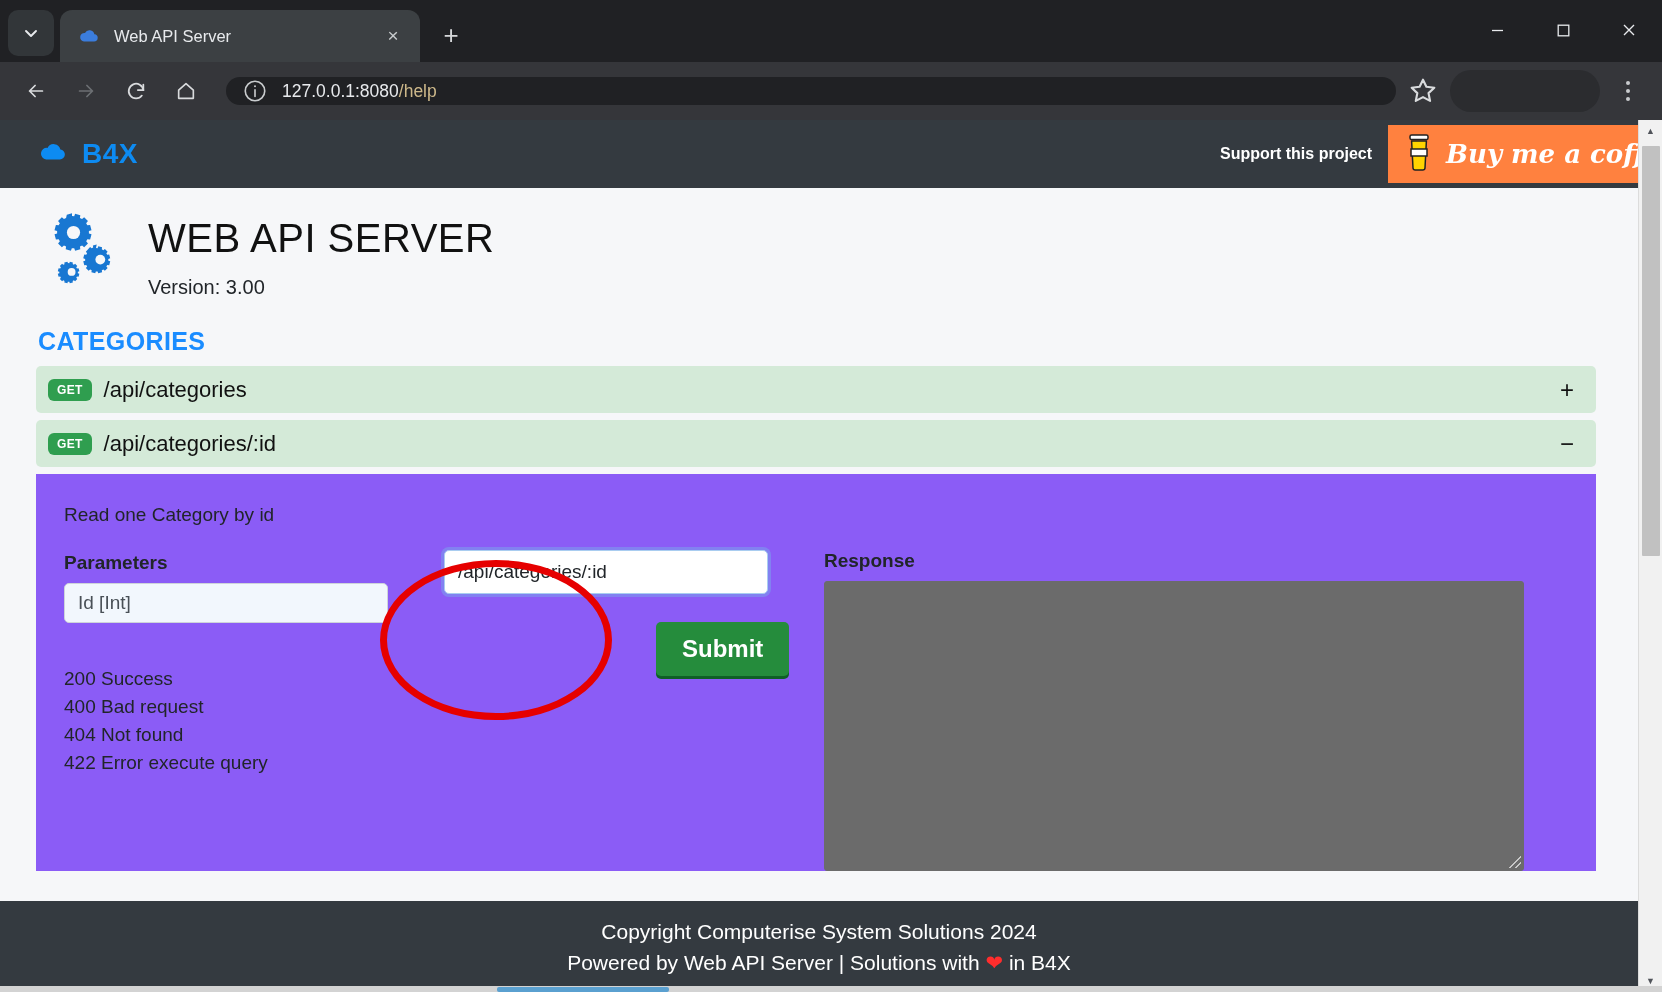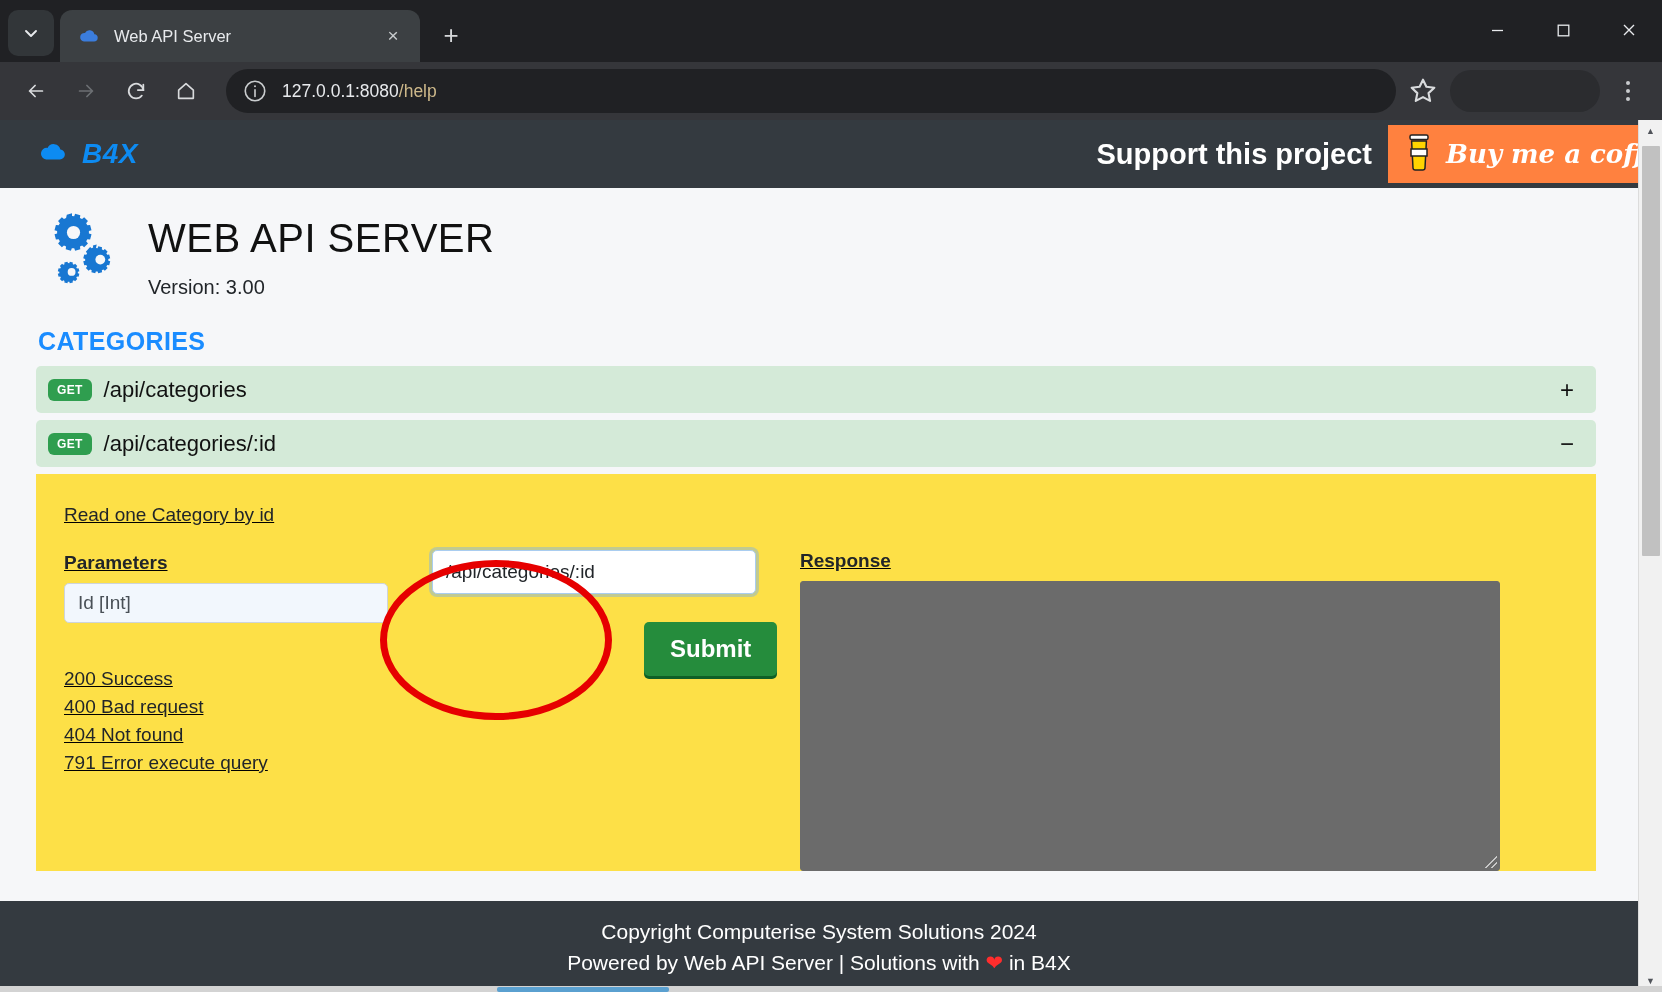--- a/index.html
+++ b/index.html
@@ -65,21 +65,21 @@
     display: flex; align-items: center; padding: 0 14px;
     flex: 0 0 auto; position: relative;
   }
   .navbtn {
     width: 44px; height: 44px; border-radius: 50%; margin-right: 6px;
     display: flex; align-items: center; justify-content: center;
     color: #d9dbdd; cursor: pointer; flex: 0 0 auto;
   }
   .navbtn.disabled { color: #6c6f73; }
   .omnibox {
-    flex: 1 1 auto; height: 44px; background: #202124;
+    flex: 1 1 auto; height: 28px; background: #202124;
     border-radius: 22px; display: flex; align-items: center;
     padding: 0 16px; margin-left: 12px; margin-right: 10px; cursor: text;
   }
   .info-icon { width: 26px; height: 26px; flex: 0 0 auto; margin-right: 14px; }
   .url { font-size: 17.5px; color: #9aa0a6; white-space: nowrap; }
   .url .host { color: #e8eaed; }
   .url .path { color: #cdb88a; }
   .star { width: 34px; height: 34px; flex: 0 0 auto; margin-right: 10px; cursor: pointer; }
   .profile {
     width: 150px; height: 42px; border-radius: 21px; background: #2b2c2f;
@@ -100,25 +100,25 @@
   .page {
     flex: 1 1 auto; position: relative; overflow: hidden;
     background: #f6f7f9; display: flex; flex-direction: column;
   }
 
   
   .sitenav {
     height: 68px; background: #343a40; flex: 0 0 auto;
     display: flex; align-items: center; padding: 0 0 0 38px;
   }
-  .brand { display: flex; align-items: center; gap: 14px; cursor: pointer; font-style: italic; }
+  .brand { display: flex; align-items: center; gap: 14px; cursor: pointer; }
   .brand-text { color: #0d8bf2; font-size: 28px; font-weight: bold; letter-spacing: .5px; }
   .nav-right { margin-left: auto; display: flex; align-items: center; gap: 0; }
   .support-text {
-    color: #fff; font-size: 29px; font-weight: bold; margin-right: 16px; white-space: nowrap;
+    color: #fff; font-size: 16px; font-weight: bold; margin-right: 16px; white-space: nowrap;
   }
   .bmc {
     background: #ff813f; height: 58px; width: 250px;
     display: flex; align-items: center; gap: 10px; padding: 0 14px;
     cursor: pointer; flex: 0 0 auto;
   }
   .bmc-label {
     color: #fff; font-size: 26px; font-family: "DejaVu Serif", serif;
     font-style: italic; font-weight: bold; white-space: nowrap;
   }
@@ -150,23 +150,23 @@
     border-radius: 6px; padding: 4px 9px; margin-right: 12px;
     letter-spacing: .3px; flex: 0 0 auto;
   }
   .acc-path { font-size: 22px; color: #111; }
   .acc-toggle {
     margin-left: auto; font-size: 24px; color: #111; line-height: 1;
     font-weight: 500; padding-right: 4px;
   }
 
   .acc-body {
-    background: #fde047; margin: 0 42px 0 36px;
+    background: #8b5cf6; margin: 0 42px 0 36px;
     padding: 30px 0 0 28px; min-height: 385px;
-    display: flex; gap: 0; text-decoration: underline;
+    display: flex; gap: 12px;
   }
   .desc { font-size: 19px; color: #212529; }
   .col-left { width: 368px; flex: 0 0 auto; }
   .col-mid { width: 368px; flex: 0 0 auto; position: relative; }
   .col-right { flex: 1 1 auto; }
 
   .fld-label { font-size: 19px; font-weight: bold; color: #212529; margin-bottom: 9px; }
   .param-input {
     width: 324px; height: 40px; border: 1px solid #ced4da; border-radius: 5px;
     background: #f2f7fd; color: #495057; font-size: 19px;
@@ -402,21 +402,21 @@
           <div class="col-left">
             <div class="desc">Read one Category by id</div>
             <div style="margin-top:26px">
               <div class="fld-label">Parameters</div>
               <input class="param-input" value="Id [Int]" style="">
             </div>
             <div class="status-block">
               <div class="row">200 Success</div>
               <div class="row">400 Bad request</div>
               <div class="row">404 Not found</div>
-              <div class="row">791 Error execute query</div>
+              <div class="row">422 Error execute query</div>
             </div>
           </div>
 
           <div class="col-mid">
             <div style="margin-top:46px">
               <input class="path-input" value="/api/categories/:id" style="">
             </div>
             <div style="margin-top:28px; padding-left:212px">
               <button class="submit">Submit</button>
             </div>

